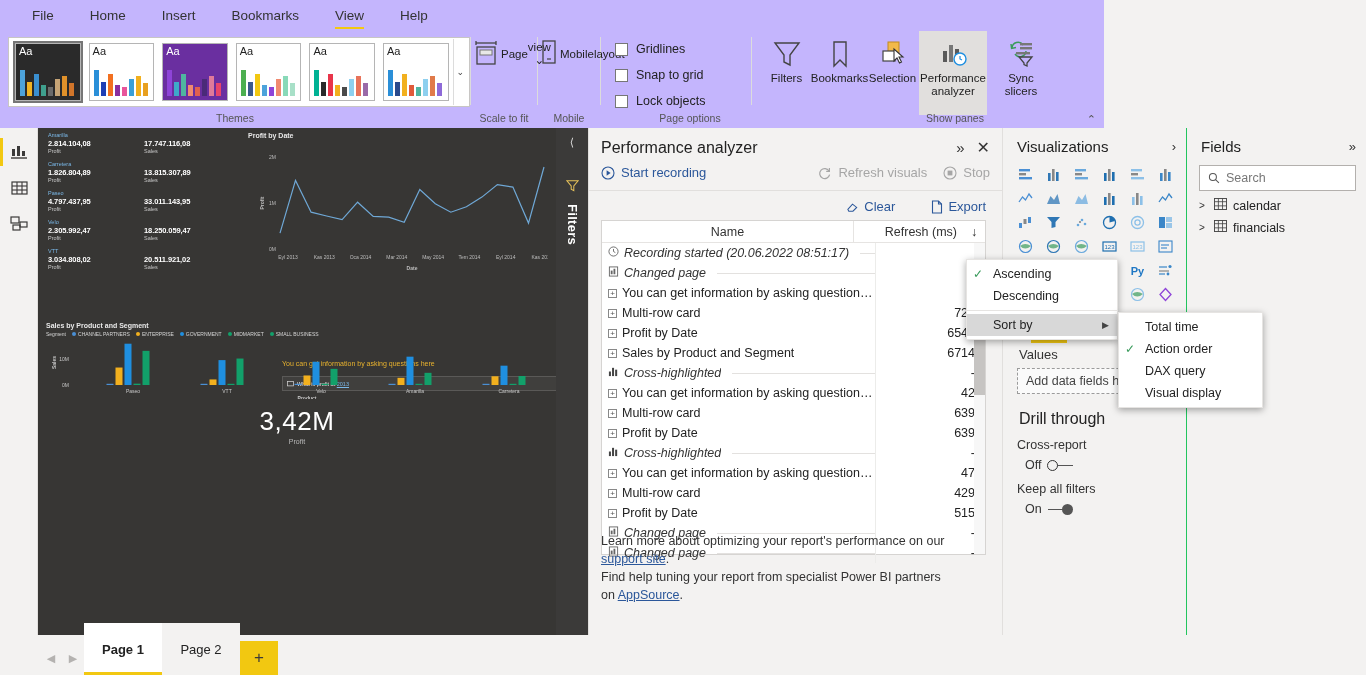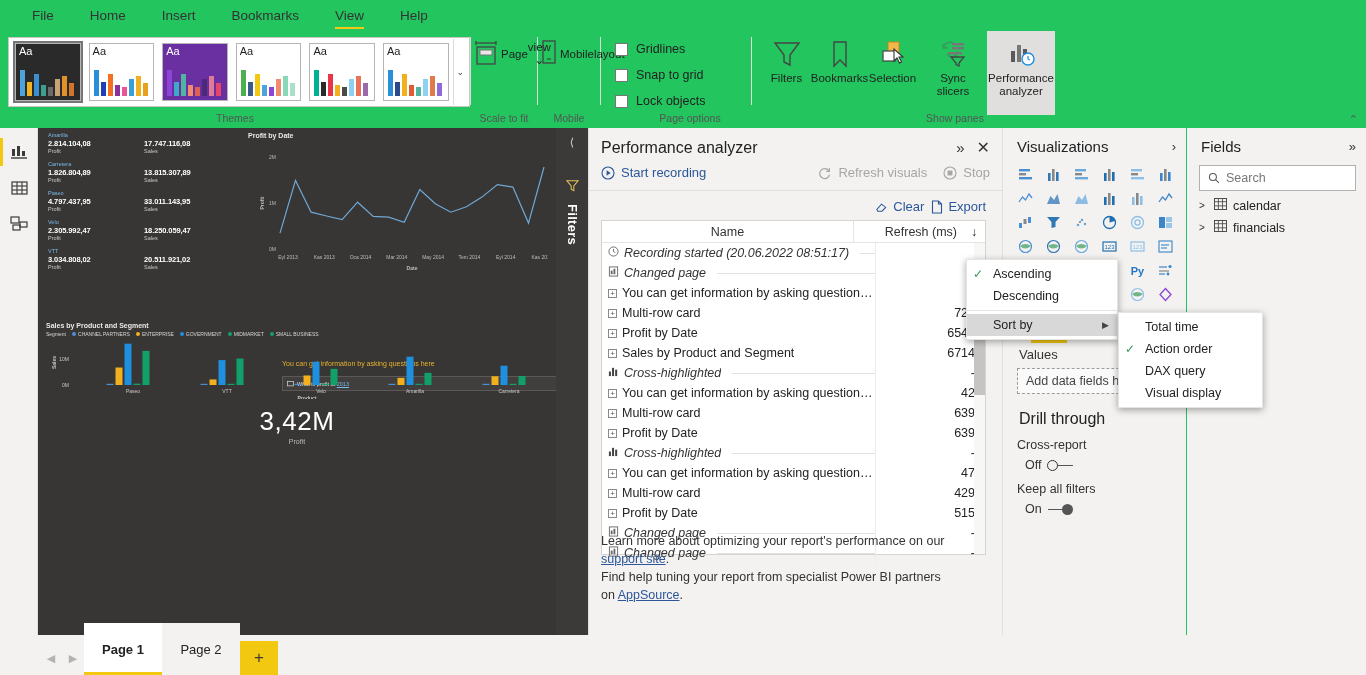--- a/index.html
+++ b/index.html
@@ -4,21 +4,21 @@
 <style>
   * { box-sizing: border-box; }
   html, body { margin:0; padding:0; }
   body {
     width:1366px; height:675px;
     font-family:"Liberation Sans", sans-serif;
     font-size:12px; color:#222; background:#f3f2f1;
     overflow:hidden; position:relative;
   }
   
-  #ribbon { position:absolute; left:0; top:0; width:1366px; height:128px; background:#22c55e; }
+  #ribbon { position:absolute; left:0; top:0; width:1104px; height:128px; background:#c4b5fd; }
   #menubar { height:31px; display:flex; align-items:center; padding-left:14px; gap:0px; }
   .menu-tab {
     padding:0 18px; height:31px; line-height:31px; font-size:13.5px; color:#333;
     position:relative; cursor:default;
   }
   .menu-tab.active { color:#333; }
   .menu-tab.active::after {
     content:""; position:absolute; left:18px; right:18px; bottom:2px; height:2.5px; background:#f2c811;
   }
   #ribbon-body { display:flex; align-items:flex-start; height:97px; position:relative; }
@@ -126,21 +126,21 @@
     background:#f3f2f1; border-left:1px solid #e1dfdd; border-right:1px solid #e1dfdd;
   }
   #pa-head { display:flex; align-items:center; padding:10px 12px 4px 12px; }
   #pa-title { font-size:16px; color:#222; }
   #pa-head-icons { margin-left:auto; display:flex; gap:12px; align-items:center; color:#333; }
   #pa-actions { display:flex; align-items:center; padding:4px 12px 10px 12px; font-size:13px; }
   .pa-act { display:flex; align-items:center; gap:6px; color:#2b579a; cursor:default; }
   .pa-act.dis { color:#a6a6a6; }
   #pa-actions .right { margin-left:auto; display:flex; gap:16px; }
   #pa-divider { height:1px; background:#e1dfdd; margin:0 0 0 0; }
-  #pa-tools { display:flex; justify-content:flex-end; gap:7px; padding:8px 16px 6px 12px; font-size:13px; }
+  #pa-tools { display:flex; justify-content:flex-end; gap:36px; padding:8px 16px 6px 12px; font-size:13px; }
   .pa-tool { display:flex; align-items:center; gap:5px; color:#2b579a; }
   #pa-table { margin:0 16px 0 12px; border:1px solid #d6d4d2; background:#fff; height:335px; position:relative; }
   #pa-th { display:flex; height:22px; align-items:center; background:#fff; border-bottom:1px solid #e6e4e2; font-size:12.5px; color:#333;}
   #pa-th .c1 { flex:1; padding-left:0;text-align:center; }
   #pa-th .c2 { width:110px; text-align:right; padding-right:6px; border-left:1px solid #e6e4e2; height:22px; line-height:22px;}
   #pa-th .c3 { width:22px; text-align:center; }
   .pa-row { display:flex; height:20px; align-items:center; font-size:12.5px; color:#222; }
   .pa-row .c1 { flex:1; padding-left:6px; display:flex; align-items:center; gap:5px; overflow:hidden; white-space:nowrap; }
   .pa-row .c2 { width:110px; text-align:right; padding-right:10px; border-left:1px solid #ececea; height:20px; line-height:20px; }
   .pa-row.ital .c1 .nm { font-style:italic; color:#333; }
@@ -386,47 +386,47 @@
           <div class="pane-btn">
             <span class="glyph">
               <svg width="30" height="30" viewBox="0 0 30 30">
                 <rect x="10" y="3" width="11" height="11" fill="#f2b94a" stroke="#c08a20" stroke-width="1"></rect>
                 <rect x="5" y="12" width="12" height="10" fill="#fff" stroke="#444" stroke-width="1.2"></rect>
                 <path d="M16 10 L16 22 L19 19 L21.5 24 L23.5 23 L21 18 L25 18 Z" fill="#fff" stroke="#333" stroke-width="1.1"></path>
               </svg>
             </span>
             <span>Selection</span>
           </div>
+          <div class="pane-btn wide on">
+            <span class="glyph">
+              <svg width="30" height="30" viewBox="0 0 30 30">
+                <rect x="5" y="12" width="4" height="11" fill="#5a5a5a"></rect>
+                <rect x="11" y="6" width="4" height="17" fill="#777"></rect>
+                <rect x="17" y="10" width="4" height="13" fill="#5a5a5a"></rect>
+                <circle cx="22" cy="20" r="6" fill="#fff" stroke="#1f8fe0" stroke-width="1.4"></circle>
+                <path d="M22 17 L22 20 L24 21" fill="none" stroke="#1f8fe0" stroke-width="1.2"></path>
+              </svg>
+            </span>
+            <span>Performance</span>
+            <span>analyzer</span>
+          </div>
           <div class="pane-btn wide">
             <span class="glyph">
               <svg width="30" height="30" viewBox="0 0 30 30">
                 <path d="M6 9 A6 6 0 0 1 17 6" fill="none" stroke="#3a9b5c" stroke-width="1.5"></path>
                 <path d="M5 5 L5.6 9.4 L10 8.6" fill="none" stroke="#3a9b5c" stroke-width="1.5"></path>
                 <path d="M20 12 A6 6 0 0 1 9 15" fill="none" stroke="#3a9b5c" stroke-width="1.5"></path>
                 <rect x="14" y="4" width="12" height="2.4" fill="#777"></rect>
                 <rect x="14" y="8" width="12" height="2.4" fill="#777"></rect>
                 <rect x="10" y="13" width="14" height="2.4" fill="#777"></rect>
                 <path d="M13 18 L26 18 L21 24 L21 27 L18 25.5 L18 24 Z" fill="none" stroke="#444" stroke-width="1.3"></path>
               </svg>
             </span>
             <span>Sync</span>
             <span>slicers</span>
-          </div>
-          <div class="pane-btn wide on">
-            <span class="glyph">
-              <svg width="30" height="30" viewBox="0 0 30 30">
-                <rect x="5" y="12" width="4" height="11" fill="#5a5a5a"></rect>
-                <rect x="11" y="6" width="4" height="17" fill="#777"></rect>
-                <rect x="17" y="10" width="4" height="13" fill="#5a5a5a"></rect>
-                <circle cx="22" cy="20" r="6" fill="#fff" stroke="#1f8fe0" stroke-width="1.4"></circle>
-                <path d="M22 17 L22 20 L24 21" fill="none" stroke="#1f8fe0" stroke-width="1.2"></path>
-              </svg>
-            </span>
-            <span>Performance</span>
-            <span>analyzer</span>
           </div>
         </div>
       <div class="rb-group-label" style="width:390px;">Show panes</div>
     </div>
 
     <div id="ribbon-collapse">⌃</div>
   </div>
 </div>
 
 <div id="leftrail">

